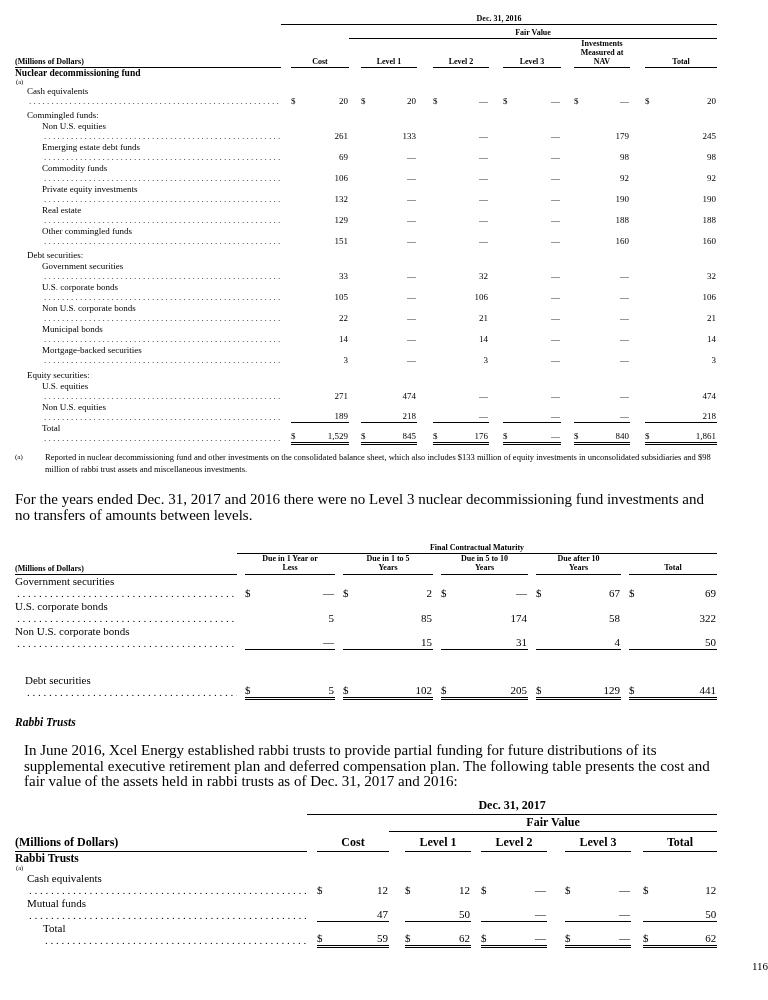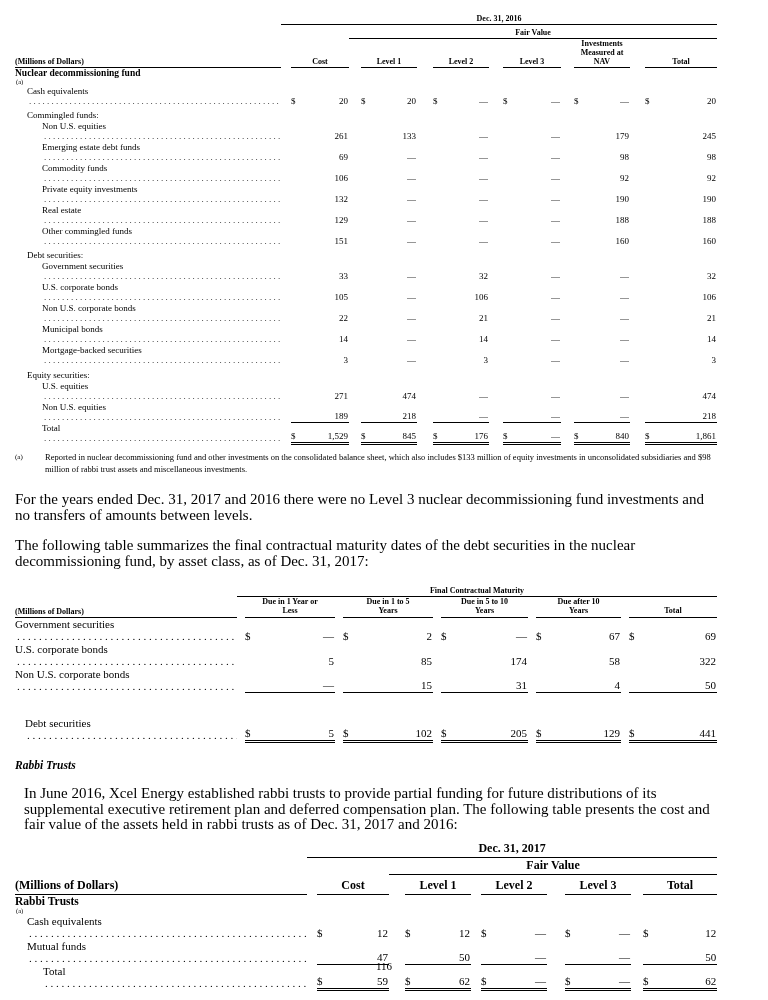--- a/index.html
+++ b/index.html
@@ -64,21 +64,21 @@
 
   
   .footnote{display:flex;font-size:8.5px;line-height:11.5px;margin:7px 0 17px 0;width:702px;}
   .fnm{flex:0 0 30px;font-size:7px;padding-top:0;}
   .fnt{flex:1 1 auto;}
   .para{font-size:15px;line-height:15.5px;margin:0 0 15px 0;width:702px;}
   .para.p2{margin-bottom:12px;}
   .para.p3{margin-bottom:8px;margin-left:9px;}
   .h3{font-size:11.5px;font-weight:bold;font-style:italic;margin:16px 0 15px 0;}
   .t2wrap{margin-bottom:2px;}
-  .pageno{position:absolute;top:960px;left:0;width:768px;text-align:center;font-size:11px;}
+  .pageno{position:absolute;top:960px;left:0;width:768px;text-align:right;font-size:11px;}
 </style>
 </head>
 <body>
 
 <div class="page">
 
   <table class="t1">
     <colgroup>
       <col style="width:266px">
         <col style="width:10px">
@@ -513,21 +513,20 @@
         </tr>
       </tbody>
   </table>
 
   <div class="footnote">
     <span class="fnm">(a)</span>
     <div class="fnt">Reported in nuclear decommissioning fund and other investments on the consolidated balance sheet, which also includes $133 million of equity investments in unconsolidated subsidiaries and $98 million of rabbi trust assets and miscellaneous investments.</div>
   </div>
 
   <div class="para">For the years ended Dec. 31, 2017 and 2016 there were no Level 3 nuclear decommissioning fund investments and no transfers of amounts between levels.</div>
-  <div class="para p2">The following table summarizes the final contractual maturity dates of the debt securities in the nuclear decommissioning fund, by asset class, as of Dec. 31, 2017:</div>
 
   <div class="t2wrap">
   <table class="t2">
     <colgroup>
       <col style="width:222px">
           <col style="width:8px">
           <col style="width:90px">
           <col style="width:8px">
       <col style="width:90px">
           <col style="width:8px">

